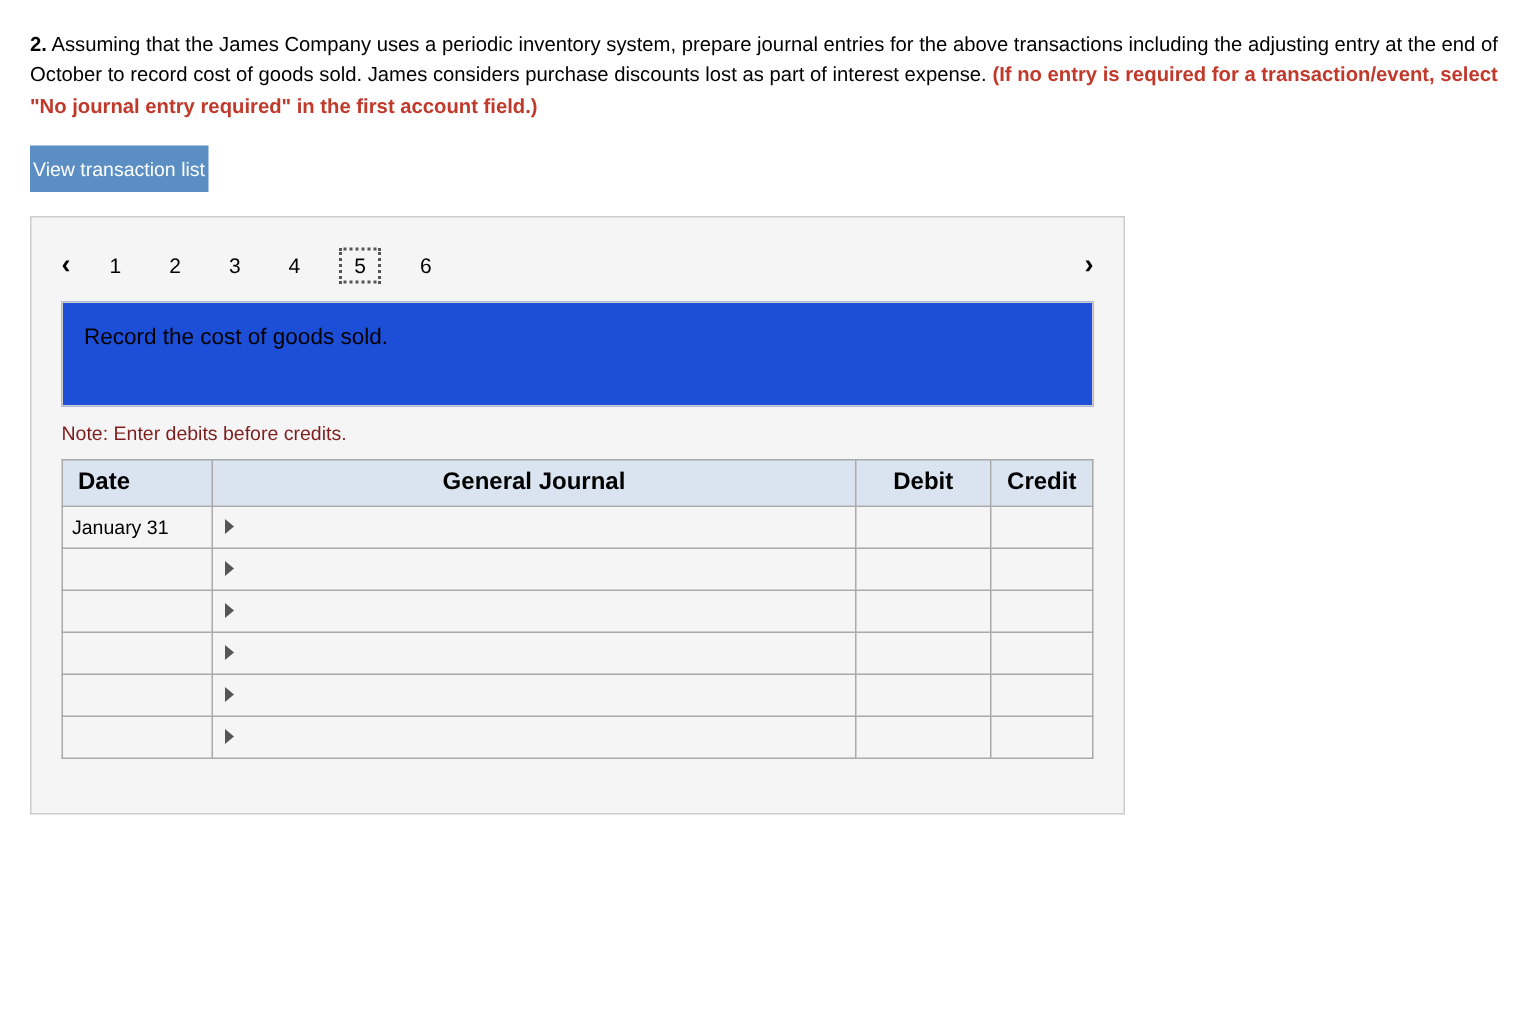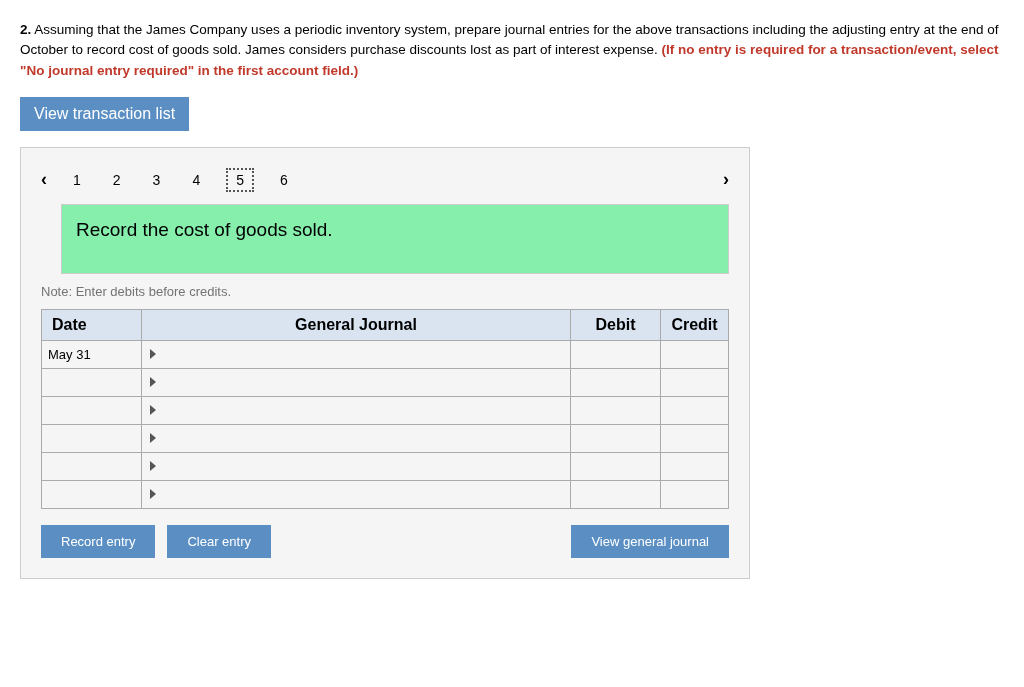--- a/index.html
+++ b/index.html
@@ -18,22 +18,22 @@
       color: #000;
     }
     .intro-text .bold-red {
       color: #c0392b;
       font-weight: bold;
     }
     .view-transaction-btn {
       display: inline-block;
       background-color: #5b8fc4;
       color: #fff;
-      padding: 8px 14px;
-      font-size: 16px;
+      padding: 8px 2px;
+      font-size: 13px;
       border: none;
       cursor: pointer;
       margin-bottom: 16px;
     }
     .worksheet-container {
       border: 1px solid #ccc;
       background: #f5f5f5;
       padding: 20px;
       max-width: 730px;
     }
@@ -58,30 +58,29 @@
       font-size: 14px;
       cursor: pointer;
       padding: 2px 6px;
       color: #000;
     }
     .tab-num.active {
       border: 2px dotted #555;
       padding: 2px 8px;
     }
     .entry-description-box {
-      background: #86efac;
+      background: #1d4ed8;
       border: 1px solid #ccc;
       padding: 14px;
       min-height: 70px;
       margin-bottom: 10px;
-      font-size: 19px;
-      margin-left: 20px;
+      font-size: 15px;
     }
     .note-text {
-      color: #737373;
+      color: #7f1d1d;
       font-size: 13px;
       margin-bottom: 10px;
     }
     .journal-table {
       width: 100%;
       border-collapse: collapse;
       margin-bottom: 16px;
     }
     .journal-table th {
       background-color: #d9e4f0;
@@ -185,21 +184,21 @@
     <thead>
       <tr>
         <th class="col-date date-col">Date</th>
         <th class="col-journal">General Journal</th>
         <th class="col-debit">Debit</th>
         <th class="col-credit">Credit</th>
       </tr>
     </thead>
     <tbody id="table-body">
     <tr>
-          <td class="date-cell">May 31</td>
+          <td class="date-cell">January 31</td>
           <td class="journal-cell"><input type="text" style="padding-left: 22px;"></td>
           <td class="debit-cell"><input type="text" style=""></td>
           <td class="credit-cell"><input type="text" style=""></td>
         </tr>
         <tr>
           <td class="date-cell"></td>
           <td class="journal-cell"><input type="text" style="padding-left: 22px;"></td>
           <td class="debit-cell"><input type="text" style=""></td>
           <td class="credit-cell"><input type="text" style=""></td>
         </tr>
@@ -223,21 +222,16 @@
         </tr>
         <tr>
           <td class="date-cell"></td>
           <td class="journal-cell"><input type="text" style="padding-left: 22px;"></td>
           <td class="debit-cell"><input type="text" style=""></td>
           <td class="credit-cell"><input type="text" style=""></td>
         </tr>
       </tbody>
   </table>
 
-  <div class="action-buttons">
-    <button class="btn-action">Record entry</button>
-    <button class="btn-action">Clear entry</button>
-    <button class="btn-action" style="margin-left: auto;">View general journal</button>
-  </div>
 </div>
 
 
 
 
 </body></html>

